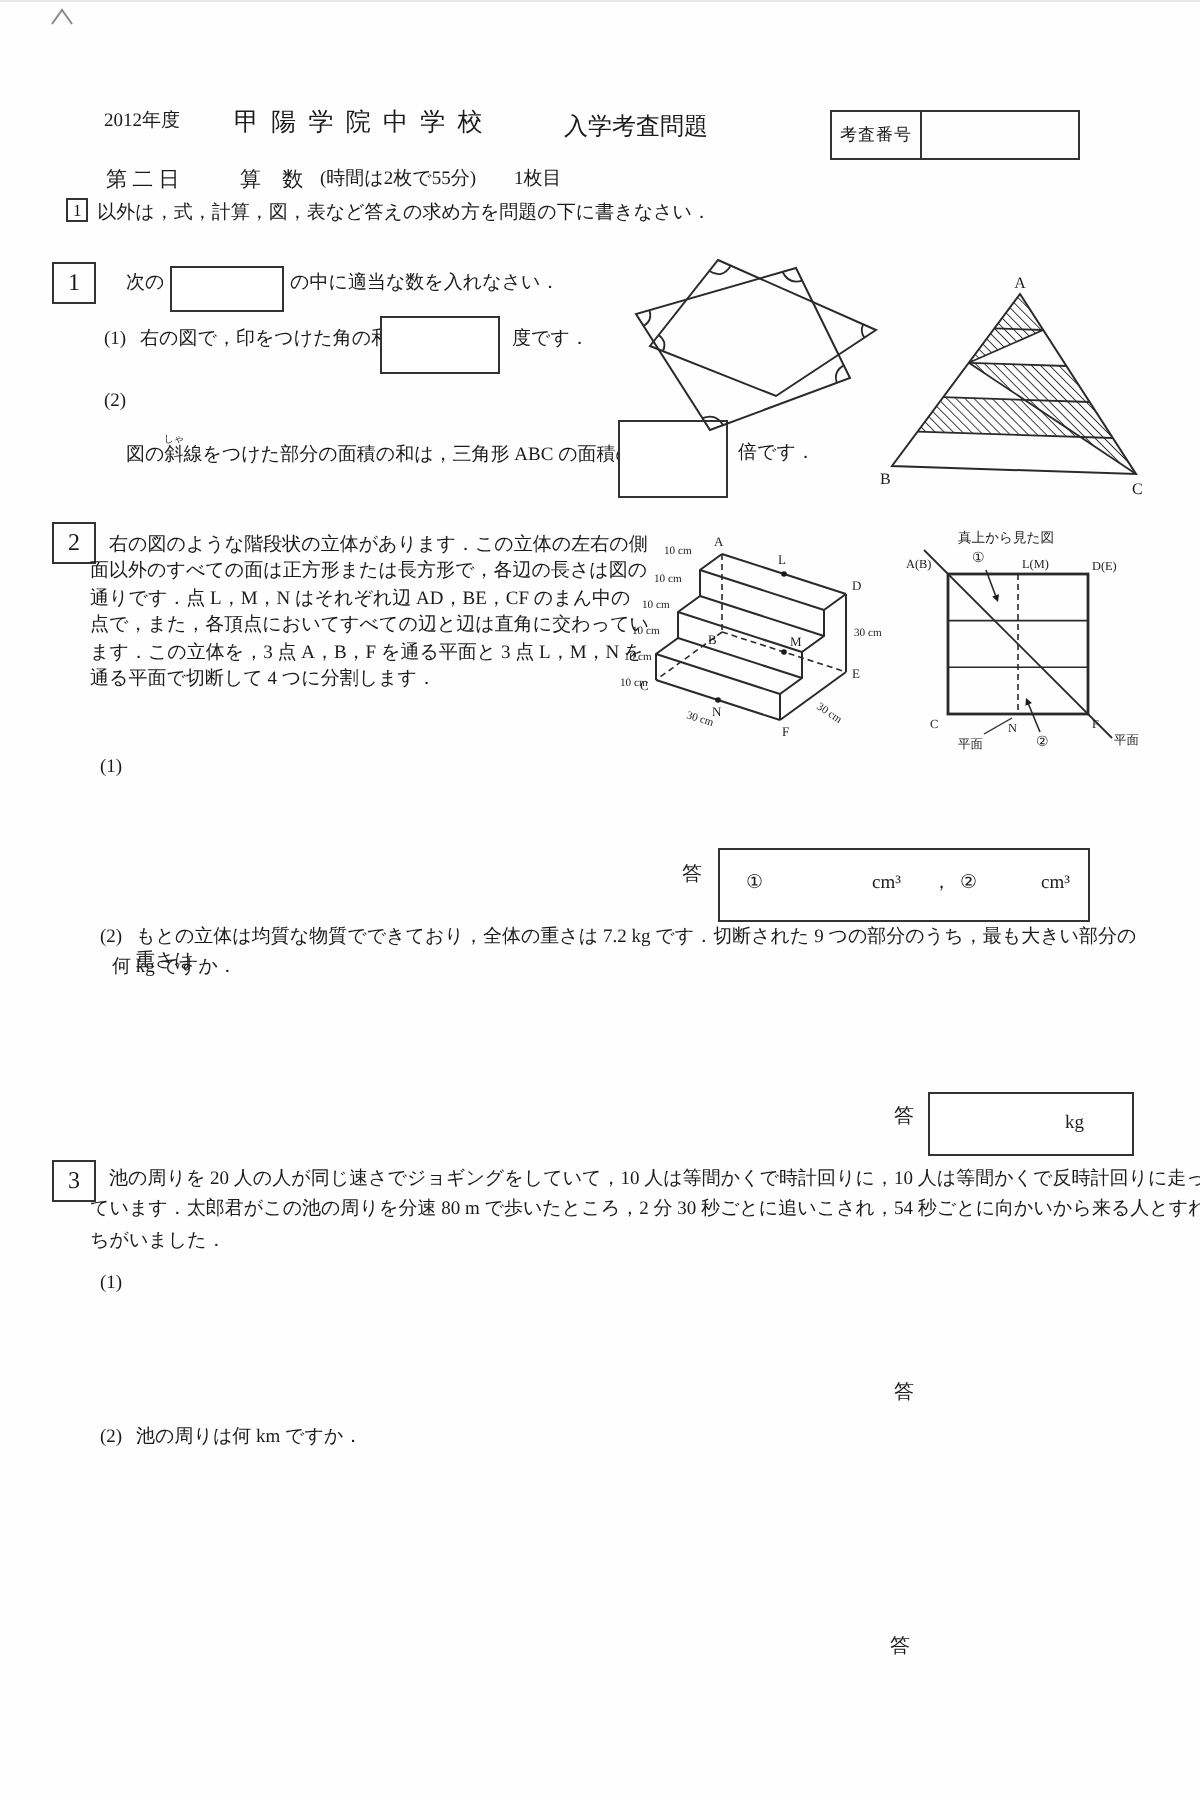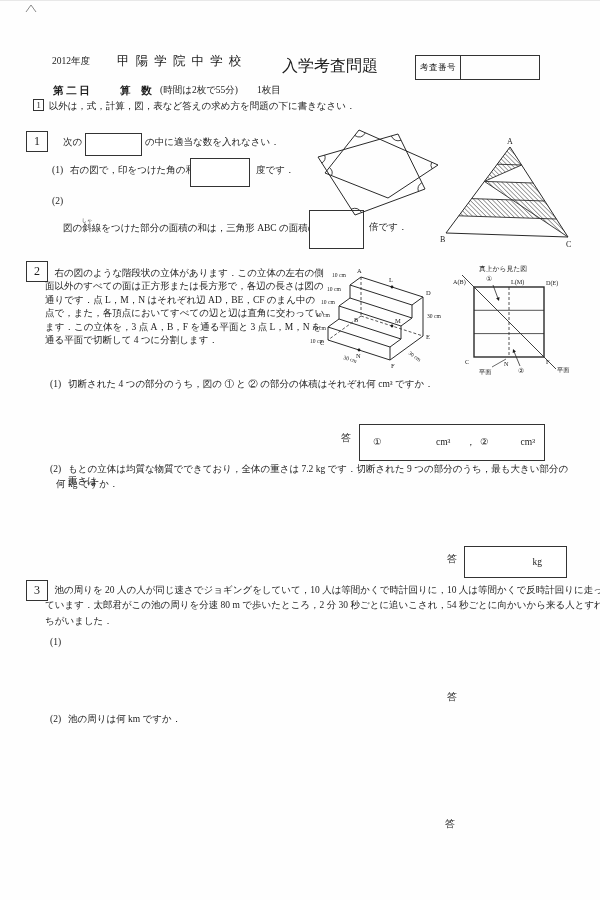--- a/index.html
+++ b/index.html
@@ -12,41 +12,41 @@
   .blank{position:absolute;border:1.2px solid #333;background:#fff;}
   .ansbox{position:absolute;border:1.4px solid #333;background:#fff;}
   .ansbox span{position:absolute;}
   .anslabel{position:absolute;font-size:10px;}
   .exam-no{position:absolute;left:415px;top:54px;width:123px;height:23px;
            border:1.3px solid #333;display:flex;}
   .exam-no .lbl{width:44px;border-right:1.2px solid #333;font-size:8.5px;
                 display:flex;align-items:center;justify-content:center;letter-spacing:.5px;}
   .exam-no .cell{flex:1;}
   .school{font-size:12.5px;letter-spacing:1.5px;}
-  .headline{font-size:10.5px;font-weight:bold;}
+  .headline{font-size:10.5px;}
   .body-block{position:absolute;white-space:pre;line-height:13.4px;}
   .mini-sq{display:inline-block;border:1px solid #333;padding:0 2.5px;font-size:8.5px;
            line-height:10px;margin-right:2px;position:relative;top:-1px;}
   .rubywrap{position:relative;display:inline-block;}
   .rubytext{position:absolute;top:-5.5px;left:50%;transform:translateX(-50%);
             font-size:5px;white-space:nowrap;}
   svg text{font-family:"Liberation Serif","DejaVu Serif",serif;fill:#1b1b1b;}
 </style>
 </head>
 <body>
 
 <div class="sheet">
 
   <svg class="abs" style="left:24px;top:3px" width="14" height="10" viewBox="0 0 14 10">
     <path d="M2 8 L7 1 L12 8" stroke="#8a8a8a" stroke-width="1" fill="none"></path>
   </svg>
 
   <span class="abs" style="left:52px;top:55px">2012年度</span>
   <span class="abs school" style="left:117px;top:53px">甲 陽 学 院 中 学 校</span>
-  <span class="abs" style="left:282px;top:55px;font-size:16px">入学考査問題</span>
+  <span class="abs" style="left:282px;top:55px;font-size:12px">入学考査問題</span>
   <div class="exam-no">
     <div class="lbl">考査番号</div>
     <div class="cell"></div>
   </div>
 
   <span class="abs headline" style="left:53px;top:83px">第 二 日</span>
   <span class="abs headline" style="left:120px;top:83px;letter-spacing:4px">算 数</span>
   <span class="abs" style="left:160px;top:84px">(時間は2枚で55分)</span>
   <span class="abs" style="left:257px;top:84px">1枚目</span>
 
@@ -204,21 +204,20 @@
       <text x="52" y="105">N</text>
       <text x="94" y="103">F</text>
       <text x="34" y="20" font-size="7">①</text>
       <text x="66" y="112" font-size="7">②</text>
       <text x="27" y="113">平面</text>
       <text x="105" y="111">平面</text>
     </g>
   </svg>
 
   <span class="abs" style="left:50px;top:378px">(1)</span>
-  <span class="abs" style="left:68px;top:378px">切断された 4 つの部分のうち，図の ① と ② の部分の体積はそれぞれ何 cm³ ですか．</span>
 
   <span class="anslabel" style="left:341px;top:431px">答</span>
   <div class="ansbox" style="left:359px;top:423px;width:184px;height:35px;line-height:35px">
     <span style="left:13px">①</span>
     <span style="left:76px">cm³</span>
     <span style="left:106px">，</span>
     <span style="left:120px">②</span>
     <span style="right:9px">cm³</span>
   </div>
 

